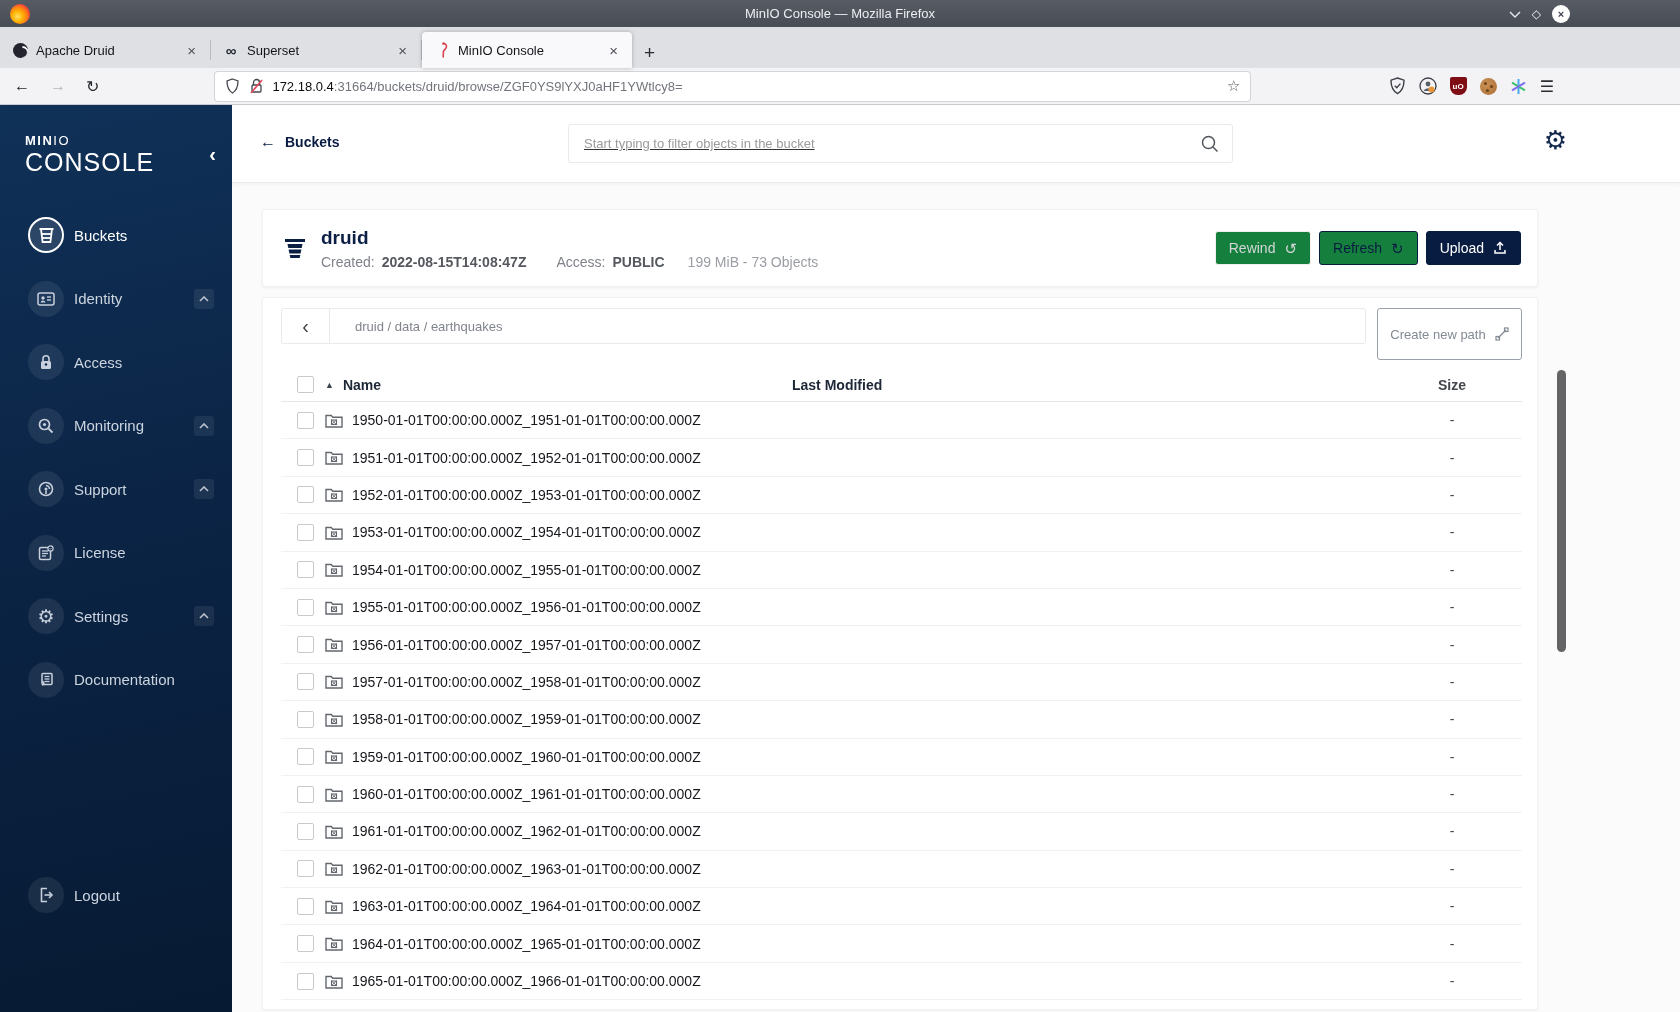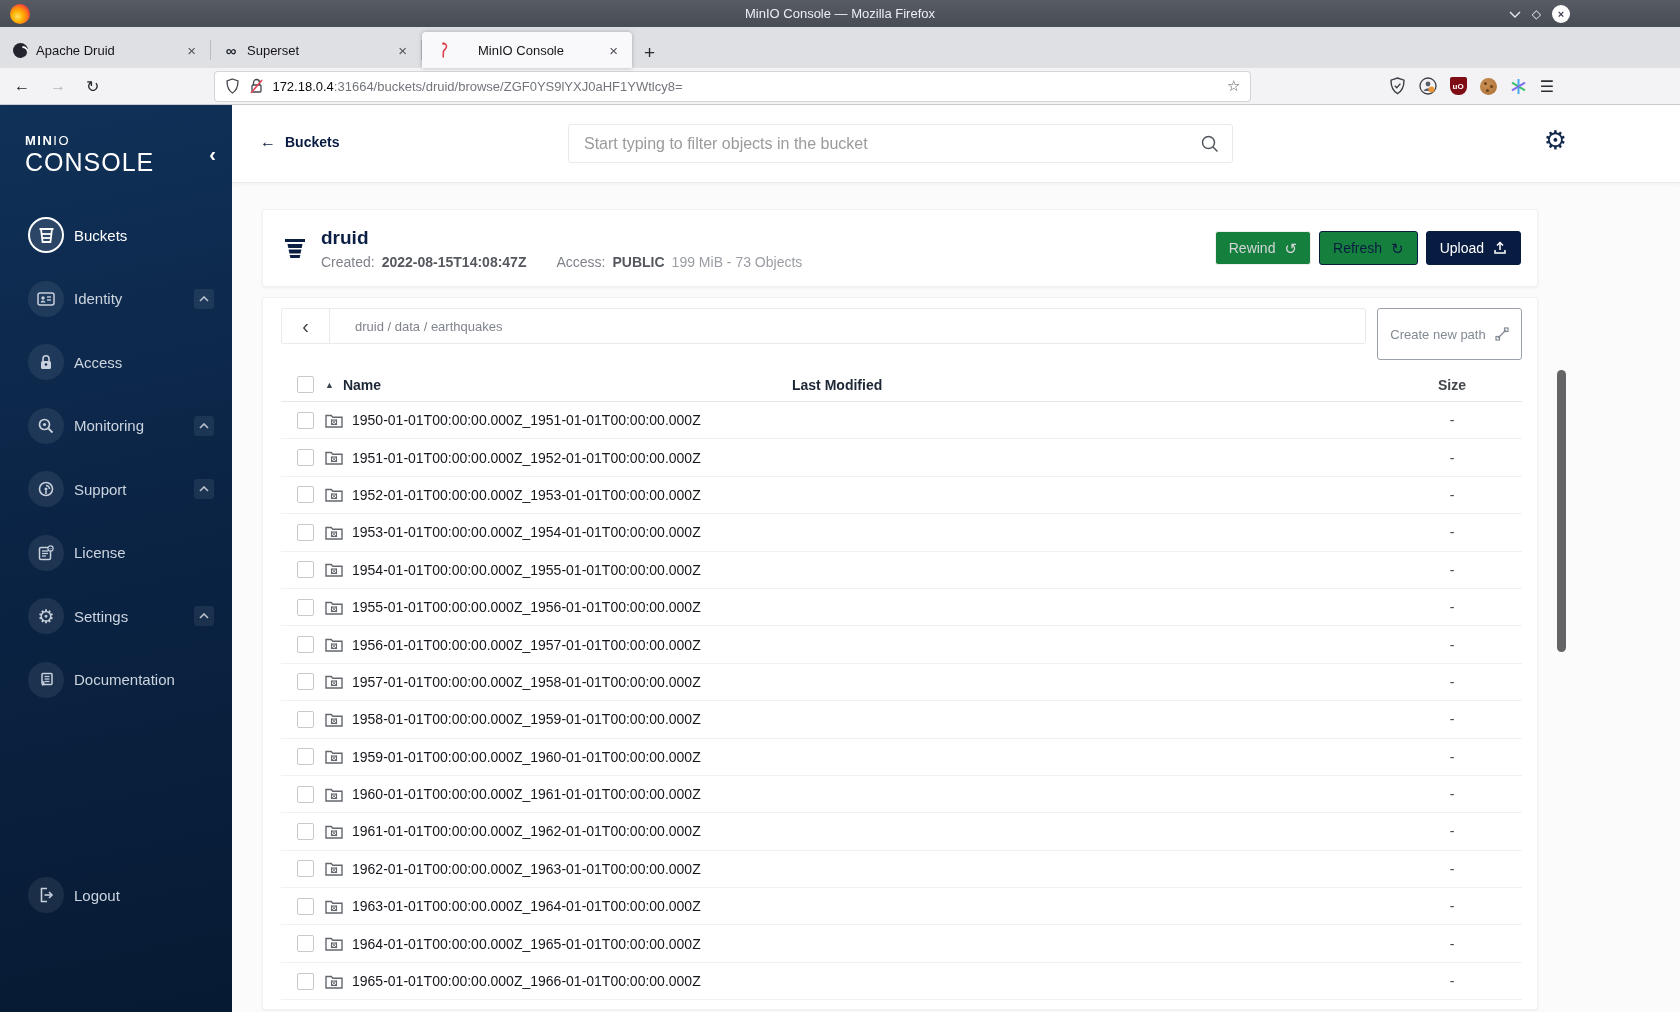--- a/index.html
+++ b/index.html
@@ -15,21 +15,21 @@
   .win-controls { position:absolute; right:110px; top:0; height:27px; display:flex; align-items:center; gap:11px; }
   .wc { color:#e9ebee; font-size:12px; line-height:1; cursor:default; }
   .wc-close { width:18px; height:18px; border-radius:50%; background:#fff; color:#3d424a;
     display:flex; align-items:center; justify-content:center; font-size:11px; font-weight:bold; }
 
   .tabbar { height:41px; background:#dfe0e4; display:flex; align-items:flex-end; padding-left:0; }
   .tab { width:210px; height:36px; display:flex; align-items:center; padding:0 8px 0 12px;
     font-size:13px; color:#15141a; position:relative; }
   .tab .tab-label { margin-left:8px; white-space:nowrap; overflow:hidden; flex:1; }
   .tab .tab-close { color:#53535c; font-size:15px; padding:0 6px; }
-  .tab.active { background:#f9f9fb; border-radius:4px 4px 0 0; box-shadow:0 0 4px rgba(0,0,0,.25);gap:20px; }
+  .tab.active { background:#f9f9fb; border-radius:4px 4px 0 0; box-shadow:0 0 4px rgba(0,0,0,.25); }
   .tab-sep { width:1px; height:20px; background:#b9bac2; margin-bottom:8px; }
   .newtab { font-size:19px; color:#2b2b33; padding:0 12px 4px 12px; }
   .tabicon { width:16px; height:16px; flex:0 0 16px; display:flex; align-items:center; justify-content:center; }
   .druid-ic { width:15px; height:15px; border-radius:50%; background:#23232e; position:relative; overflow:hidden; }
   .druid-ic::after { content:""; position:absolute; left:3px; top:3px; width:9px; height:9px;
     border-radius:50%; border:2px solid #fff; border-left-color:transparent; border-bottom-color:transparent; transform:rotate(45deg); }
   .superset-ic { font-size:15px; font-weight:bold; color:#1f262e; line-height:1; }
 
   .navbar { height:37px; background:#f3f3f5; border-bottom:1px solid #c9cacf;
     display:flex; align-items:center; padding:0 14px; }
@@ -73,35 +73,35 @@
   .gear-glyph { font-size:19px; line-height:1; }
 
   .main { position:absolute; left:232px; top:0; right:0; bottom:0; background:#fbfbfb; overflow:hidden; }
   .page-header { height:78px; background:#fff; border-bottom:1px solid #eaeaea;
     box-shadow:0 2px 3px rgba(0,0,0,.03); position:relative; }
   .back-link { position:absolute; left:28px; top:28px; font-size:14px; font-weight:bold; color:#081C42;
     display:flex; align-items:center; gap:9px; cursor:pointer; }
   .back-arrow { font-size:16px; font-weight:normal; }
   .search-wrap { position:absolute; left:336px; top:19px; width:665px; height:39px; background:#fff;
     border:1px solid #eaeaea; border-radius:3px; display:flex; align-items:center; }
-  .search-wrap input { border:0; outline:none; flex:1; height:100%; padding:0 10px 0 15px; font-size:16px;
-    color:#333; background:transparent; font-family:"Liberation Sans",sans-serif; }
+  .search-wrap input { border:0; outline:none; flex:1; height:100%; padding:0 10px 0 15px; font-size:13px;
+    color:#333; background:transparent; font-family:"Liberation Sans",sans-serif;text-decoration:underline; }
   .search-wrap input::placeholder { color:#9b9b9b; }
   .search-ic { margin-right:13px; color:#50555e; }
   .top-gear { position:absolute; right:113px; top:22px; font-size:26px; color:#14294d; line-height:1; cursor:pointer; }
 
   .content { padding:26px 16px 0 30px; }
   .card { width:1276px; background:#fff; border:1px solid #f1f1f1; border-radius:3px;
     box-shadow:0 1px 3px rgba(0,0,0,.05); }
   .bucket-card { height:78px; display:flex; align-items:center; padding:0 16px 0 20px; }
   .bucket-title { margin-left:14px; }
   .bucket-name { font-size:19px; font-weight:bold; color:#0b1f44; }
   .bucket-meta { display:flex; align-items:center; gap:7px; margin-top:5px; font-size:14px; color:#7f8289; }
   .meta-strong { font-weight:bold; color:#55585e; }
-  .meta-usage { color:#9a9da3; }
+  .meta-usage { margin-left:16px; color:#9a9da3; }
   .meta-gap { width:16px; }
   .bucket-actions { margin-left:auto; display:flex; gap:8px; }
   .btn { height:34px; border-radius:3px; font-size:14px; display:flex; align-items:center; gap:9px;
     padding:0 13px; background:#15803d; border:1px solid #081C42; color:#081C42; cursor:pointer;
     font-family:"Liberation Sans",sans-serif; }
   .btn.disabled { border-color:#f0f0f0; color:#d4d6da; cursor:default; }
   .btn.primary { background:#081C42; color:#fff; border-color:#081C42; }
   .btn .btn-ic { font-size:15px; line-height:1; }
 
   .browse-card { margin-top:10px; height:713px; padding:10px 15px 0 18px; overflow:hidden; }

